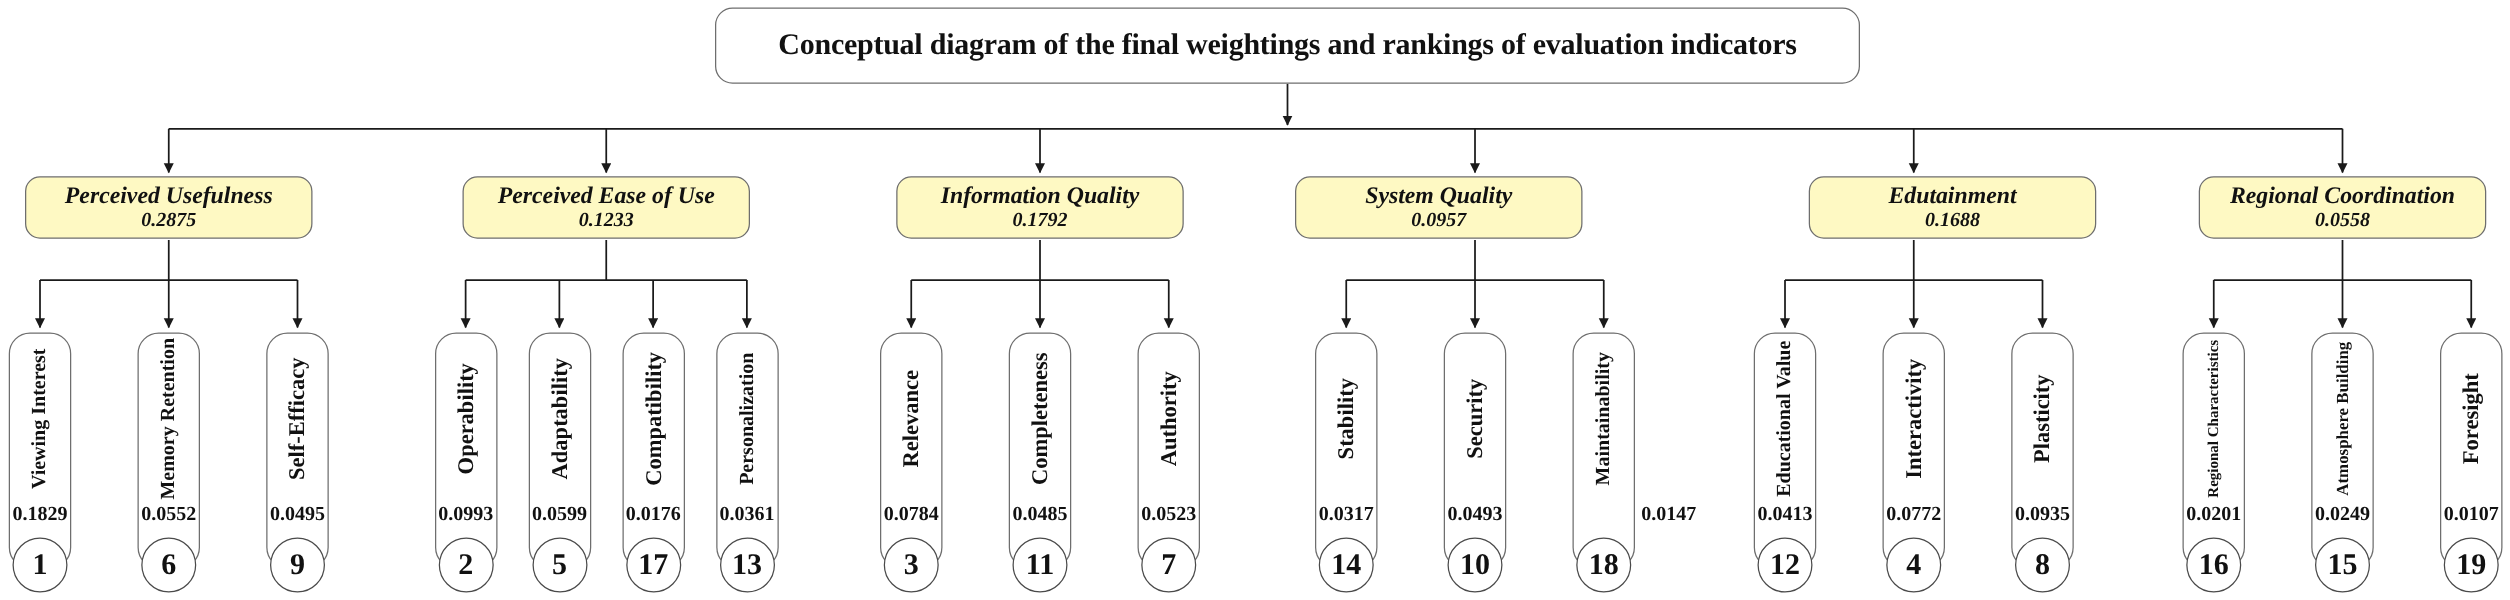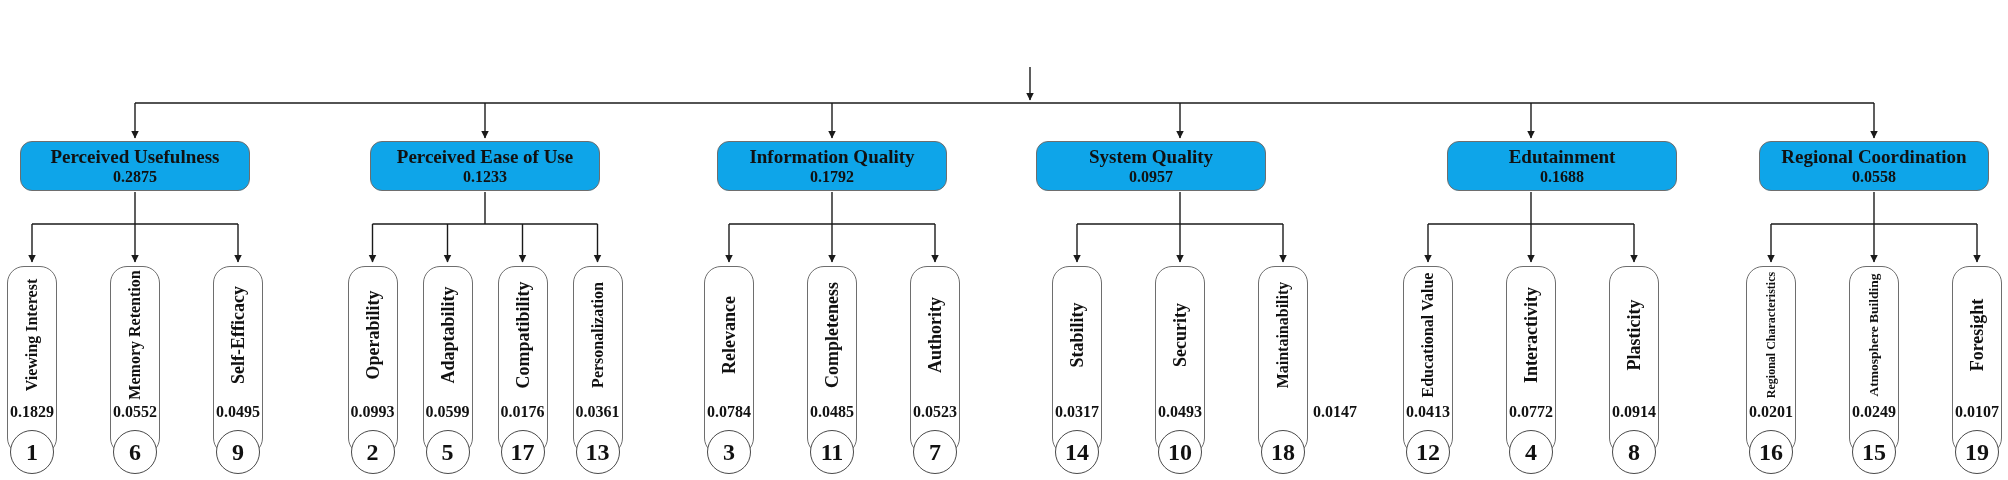--- a/index.html
+++ b/index.html
@@ -34,27 +34,28 @@
     font-size: 24px;
     letter-spacing: -0.2px;
     white-space: nowrap;
   }
   .cat-box {
     position: absolute;
     top: 141px;
     width: 230px; height: 50px;
     border: 1.5px solid #6e6e6e;
     border-radius: 12px;
-    background: #0ea5e9;
+    background: #fef9c3;
     box-sizing: border-box;
     display: flex;
     flex-direction: column;
     align-items: center;
     justify-content: center;
     line-height: 1.15;
+    font-style: italic;
   }
   .cat-name { font-weight: bold; font-size: 19px; white-space: nowrap; }
   .cat-weight { font-weight: bold; font-size: 16px; }
   .pill {
     position: absolute;
     top: 266px;
     width: 50px; height: 189px;
     border: 1.5px solid #6e6e6e;
     border-radius: 17px;
     background: #ffffff;
@@ -140,20 +141,23 @@
         <line x1="1634" y1="224" x2="1634" y2="262" marker-end="url(#arrowhead)"></line>
         <line x1="1874" y1="103" x2="1874" y2="138" marker-end="url(#arrowhead)"></line>
         <line x1="1874" y1="192" x2="1874" y2="224"></line>
         <line x1="1771" y1="224" x2="1977" y2="224"></line>
         <line x1="1771" y1="224" x2="1771" y2="262" marker-end="url(#arrowhead)"></line>
         <line x1="1874" y1="224" x2="1874" y2="262" marker-end="url(#arrowhead)"></line>
         <line x1="1977" y1="224" x2="1977" y2="262" marker-end="url(#arrowhead)"></line>
       </g>
   </svg>
 
+  <div class="title-box">
+    <span>Conceptual diagram of the final weightings and rankings of evaluation indicators</span>
+  </div>
 
   <div id="nodes">
       <div class="cat-box" style="left: 20px;">
         <span class="cat-name">Perceived Usefulness</span>
         <span class="cat-weight">0.2875</span>
       </div>
       <div class="pill" style="left: 7px;">
         <span class="pill-label" style="font-size: 16px;">Viewing Interest</span>
       </div>
       <div class="pill-weight" style="left: -3px;">0.1829</div>
@@ -270,21 +274,21 @@
       <div class="pill" style="left: 1506px;">
         <span class="pill-label" style="font-size: 18px;">Interactivity</span>
       </div>
       <div class="pill-weight" style="left: 1496px;">0.0772</div>
       <div class="rank-circle" style="left: 1509px;">
         <span class="rank-num">4</span>
       </div>
       <div class="pill" style="left: 1609px;">
         <span class="pill-label" style="font-size: 18px;">Plasticity</span>
       </div>
-      <div class="pill-weight" style="left: 1599px;">0.0914</div>
+      <div class="pill-weight" style="left: 1599px;">0.0935</div>
       <div class="rank-circle" style="left: 1612px;">
         <span class="rank-num">8</span>
       </div>
       <div class="cat-box" style="left: 1759px;">
         <span class="cat-name">Regional Coordination</span>
         <span class="cat-weight">0.0558</span>
       </div>
       <div class="pill" style="left: 1746px;">
         <span class="pill-label" style="font-size: 12px;">Regional Characteristics</span>
       </div>

